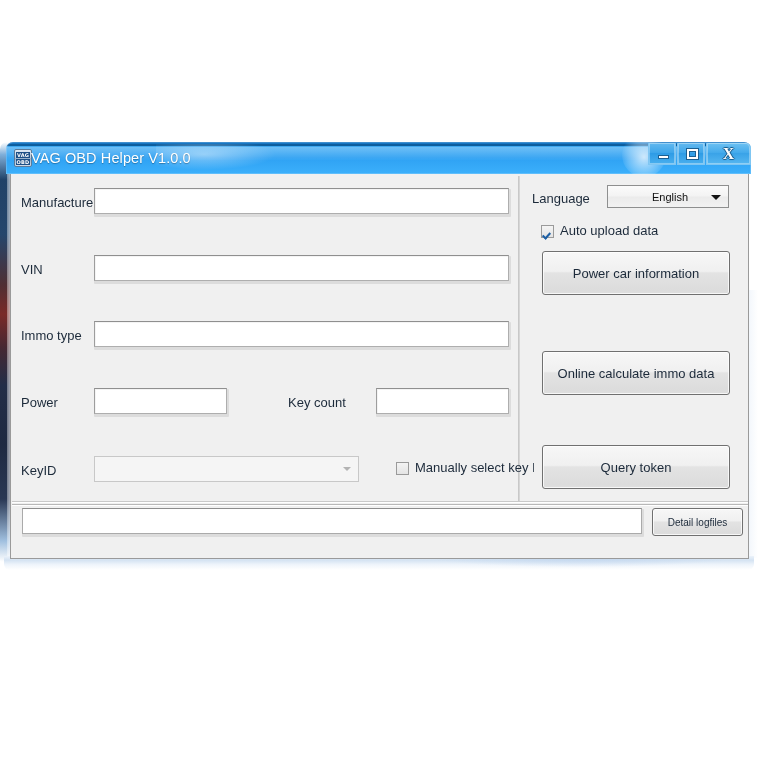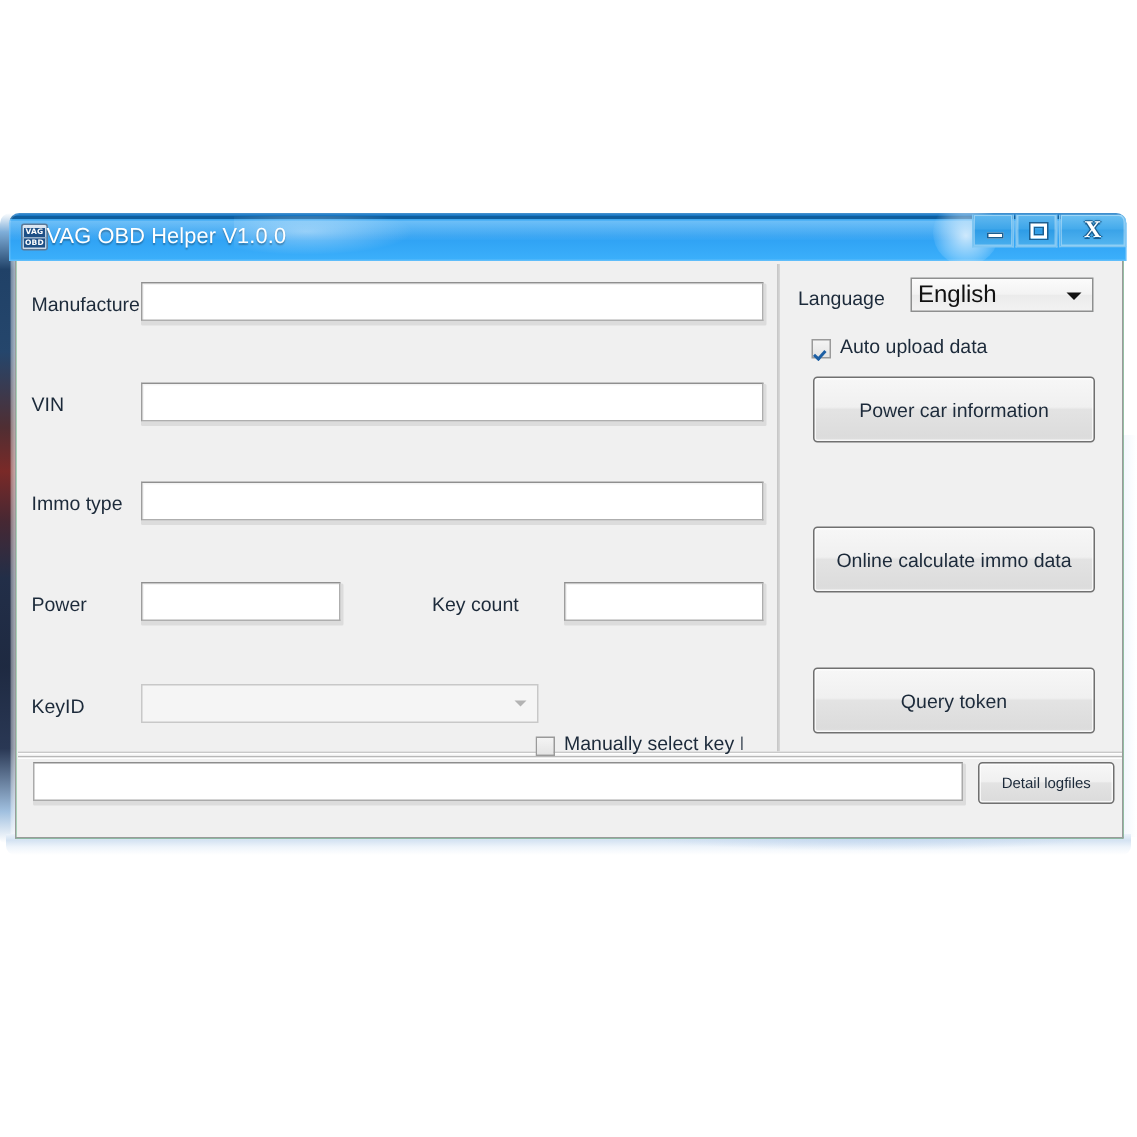--- a/index.html
+++ b/index.html
@@ -305,24 +305,25 @@
   
   .combo {
     position: absolute;
     box-sizing: border-box;
     background: linear-gradient(to bottom, #fbfbfb 0%, #f3f3f3 48%, #ebebeb 52%, #f2f2f2 100%);
     border: 1px solid #8e8f8f;
     display: flex;
     align-items: center;
   }
   .combo .combo-val {
-    font-size: 16px;
+    font-size: 11px;
     color: #111111;
     padding-left: 4px;
     line-height: 16px;
+    margin-left: 40px;
   }
   .combo .arrow {
     position: absolute;
     right: 7px;
     top: 50%;
     margin-top: -2px;
     width: 0; height: 0;
     border-left: 5px solid transparent;
     border-right: 5px solid transparent;
     border-top: 5px solid #121212;
@@ -335,21 +336,21 @@
     border-top-color: #b3b3b3;
     border-left-width: 4px;
     border-right-width: 4px;
     border-top-width: 4px;
   }
 
   
   .cbx-wrap {
     position: absolute;
     display: flex;
-    align-items: flex-end;
+    align-items: center;
     white-space: nowrap;
   }
   .cbx {
     width: 13px;
     height: 13px;
     box-sizing: border-box;
     border: 1px solid #9a9a9a;
     background: linear-gradient(to bottom, #f4f4f4, #e4e4e4);
     position: relative;
     flex: 0 0 auto;
@@ -461,21 +462,21 @@
     <div class="lbl" style="left:277px; top:221px;">Key count</div>
     <div class="tbox-shadow" style="left:365px; top:215px; width:135px; height:28px;"></div>
     <input class="tbox" style="left: 365px; top: 214px; width: 133px; height: 26px; padding: 0px 3px; font-size: 13px;" value="" placeholder="">
 
     <div class="lbl" style="left:10px; top:289px;">KeyID</div>
     <div class="combo disabled" style="left:83px; top:282px; width:265px; height:26px;">
       <span class="combo-val"></span>
       <span class="arrow"></span>
     </div>
 
-    <div style="position:absolute; left:346px; top:281px; width:138px; height:26px; overflow:hidden;margin-top:28px;">
+    <div style="position:absolute; left:385px; top:281px; width:138px; height:26px; overflow:hidden;">
       <div class="cbx-wrap" style="left:0px; top:5px;">
         <span class="cbx"></span>
         <span class="cbx-lbl">Manually select key I</span>
       </div>
     </div>
 
     <div class="lbl" style="left:521px; top:17px;">Language</div>
     <div class="combo" style="left:596px; top:11px; width:122px; height:23px;">
       <span class="combo-val">English</span>
       <span class="arrow"></span>

